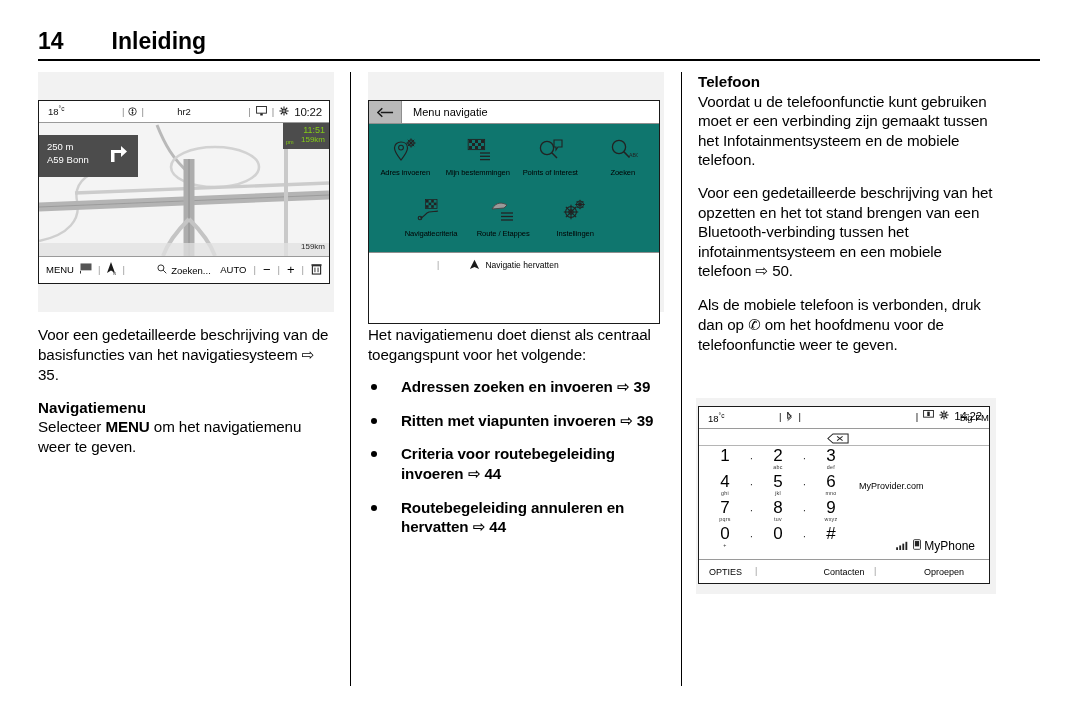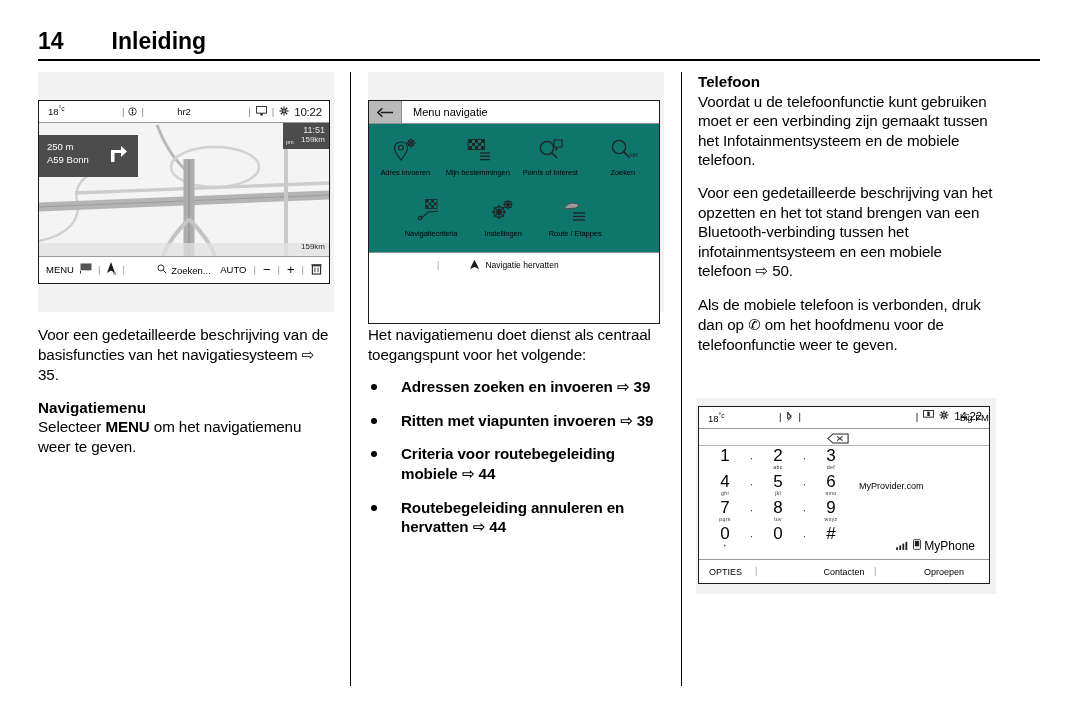--- a/index.html
+++ b/index.html
@@ -133,21 +133,21 @@
   }
   .turn-box .dist { font-size: 9.5px; line-height: 13px; }
   .turn-box .road { font-size: 9.5px; line-height: 13px; }
   .turn-box .turn-arrow {
     position: absolute; right: 10px; top: 10px;
   }
 
   .eta-box {
     position: absolute; right: 0; top: 0;
     width: 46px; height: 26px;
-    background: #4c4c4c; color: #e5e5e5;
+    background: #4c4c4c; color: #84cc16;
     text-align: right;
     padding: 2px 4px 0 0;
   }
   .eta-box .eta-time { font-size: 9px; line-height: 10px; }
   .eta-box .eta-dist { font-size: 8px; line-height: 10px; }
   .eta-box .eta-pm { position:absolute; left:3px; bottom:4px; font-size:5.5px; }
 
   .dist-remaining {
     position: absolute; right: 4px; bottom: 5px;
     font-size: 8px; color: #2a2a2a;
@@ -543,74 +543,74 @@
                 <path d="M4 21 C 8 21, 9 16, 13 15 C 17 14, 19 15, 22 14" fill="none" stroke="#222" stroke-width="1.2"></path>
                 <circle cx="4" cy="21" r="1.8" fill="none" stroke="#222" stroke-width="1.1"></circle>
               </svg>
             </div>
             <div class="tlabel">Navigatiecriteria</div>
           </div>
 
           <div class="tile">
             <div class="ticon">
               <svg width="30" height="28" viewBox="0 0 30 28">
+                <path d="M4 12 C 8 5, 14 5, 19 8 L 16 11 Z" fill="#9a9a9a" stroke="#444" stroke-width="0.9"></path>
+                <g stroke="#222" stroke-width="1.3">
+                  <line x1="13" y1="16" x2="25" y2="16"></line>
+                  <line x1="13" y1="19.5" x2="25" y2="19.5"></line>
+                  <line x1="13" y1="23" x2="25" y2="23"></line>
+                </g>
+              </svg>
+            </div>
+            <div class="tlabel">Route / Etappes</div>
+          </div>
+
+          <div class="tile">
+            <div class="ticon">
+              <svg width="30" height="28" viewBox="0 0 30 28">
                 <g fill="none" stroke="#222" stroke-width="1.1">
                   <circle cx="11" cy="15" r="5.4"></circle>
                   <circle cx="11" cy="15" r="2.1"></circle>
                   <line x1="11" y1="7.8" x2="11" y2="22.2"></line>
                     <line x1="3.8" y1="15" x2="18.2" y2="15"></line>
                   <line x1="5.9" y1="9.9" x2="16.1" y2="20.1"></line>
                     <line x1="16.1" y1="9.9" x2="5.9" y2="20.1"></line>
                 </g>
                 <g fill="none" stroke="#222" stroke-width="1">
                   <circle cx="20" cy="7.5" r="3.6"></circle>
                   <circle cx="20" cy="7.5" r="1.4"></circle>
                   <line x1="20" y1="2.8" x2="20" y2="12.2"></line>
                     <line x1="15.3" y1="7.5" x2="24.7" y2="7.5"></line>
                   <line x1="16.7" y1="4.2" x2="23.3" y2="10.8"></line>
                     <line x1="23.3" y1="4.2" x2="16.7" y2="10.8"></line>
                 </g>
               </svg>
             </div>
             <div class="tlabel">Instellingen</div>
           </div>
-
-          <div class="tile">
-            <div class="ticon">
-              <svg width="30" height="28" viewBox="0 0 30 28">
-                <path d="M4 12 C 8 5, 14 5, 19 8 L 16 11 Z" fill="#9a9a9a" stroke="#444" stroke-width="0.9"></path>
-                <g stroke="#222" stroke-width="1.3">
-                  <line x1="13" y1="16" x2="25" y2="16"></line>
-                  <line x1="13" y1="19.5" x2="25" y2="19.5"></line>
-                  <line x1="13" y1="23" x2="25" y2="23"></line>
-                </g>
-              </svg>
-            </div>
-            <div class="tlabel">Route / Etappes</div>
-          </div>
         </div>
       </div>
 
       <div class="menu-footer">
         <span class="mf-sep">|</span>
         <span>
           <svg width="11" height="11" viewBox="0 0 12 12">
               <path d="M6 0.8 L11 11 L6 8.6 L1 11 Z" fill="#1a1a1a"></path>
             </svg>
         </span>
         <span>Navigatie hervatten</span>
       </div>
     </div>
 
     <div class="text-after-screen2">
       <p class="body">Het navigatiemenu doet dienst als centraal toegangspunt voor het volgende:</p>
       <ul class="bullets">
         <li><span class="dot"></span><span>Adressen zoeken en invoeren </span><span class="arrow">⇨</span> <span>39</span></li>
         <li><span class="dot"></span><span>Ritten met viapunten invoeren </span><span class="arrow">⇨</span> <span>39</span></li>
-        <li><span class="dot"></span><span>Criteria voor routebegeleiding mobiele </span><span class="arrow">⇨</span> <span>44</span></li>
+        <li><span class="dot"></span><span>Criteria voor routebegeleiding invoeren </span><span class="arrow">⇨</span> <span>44</span></li>
         <li><span class="dot"></span><span>Routebegeleiding annuleren en hervatten </span><span class="arrow">⇨</span> <span>44</span></li>
       </ul>
     </div>
   </div>
 
   <div class="col col-3">
 
     <div class="col3-text">
       <h3 class="sub">Telefoon</h3>
       <p class="body">Voordat u de telefoonfunctie kunt gebruiken moet er een verbinding zijn gemaakt tussen het Infotainmentsysteem en de mobiele telefoon.</p>

